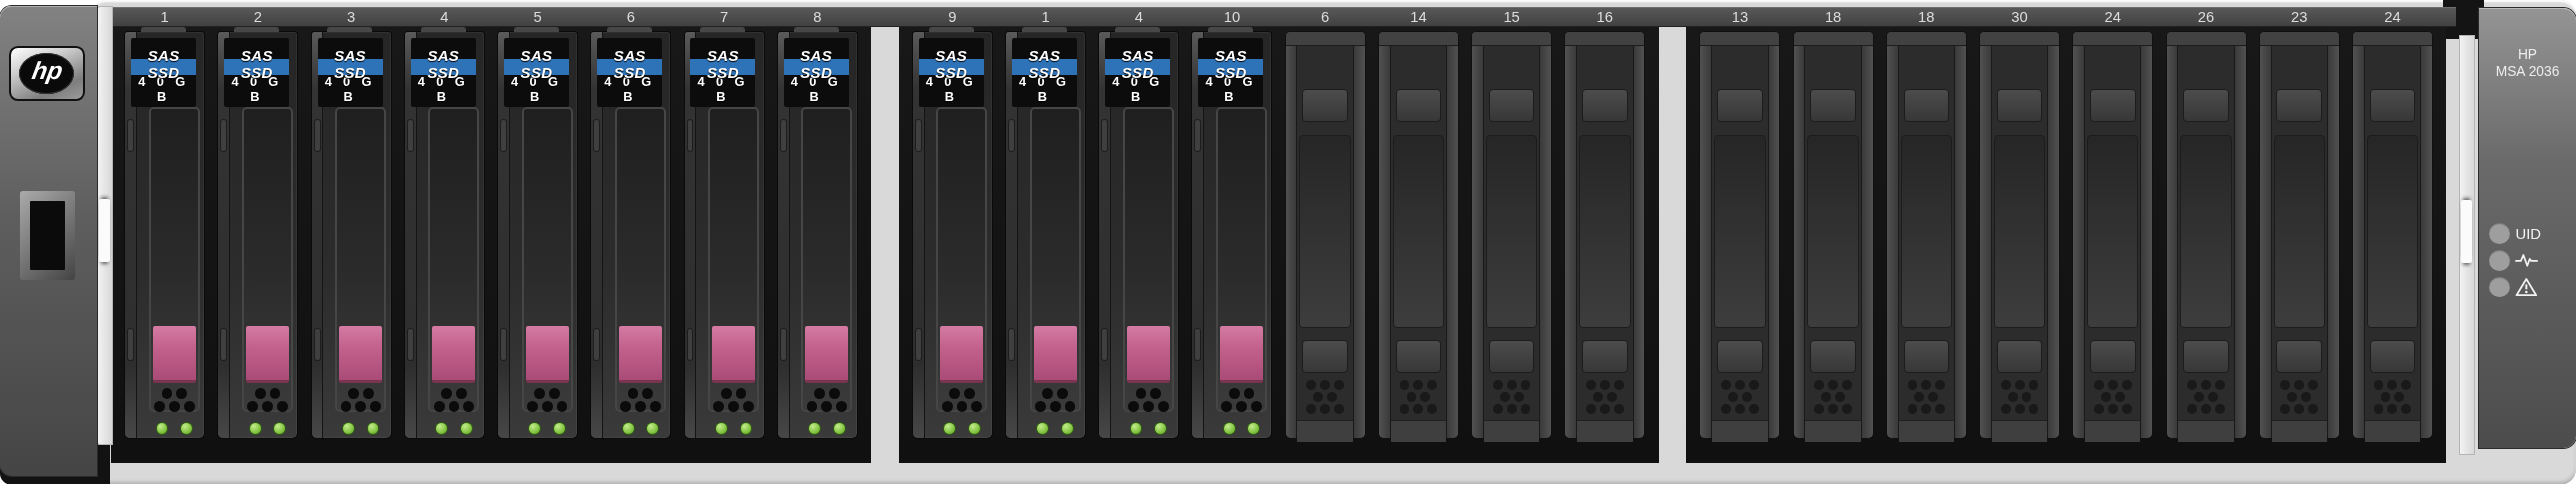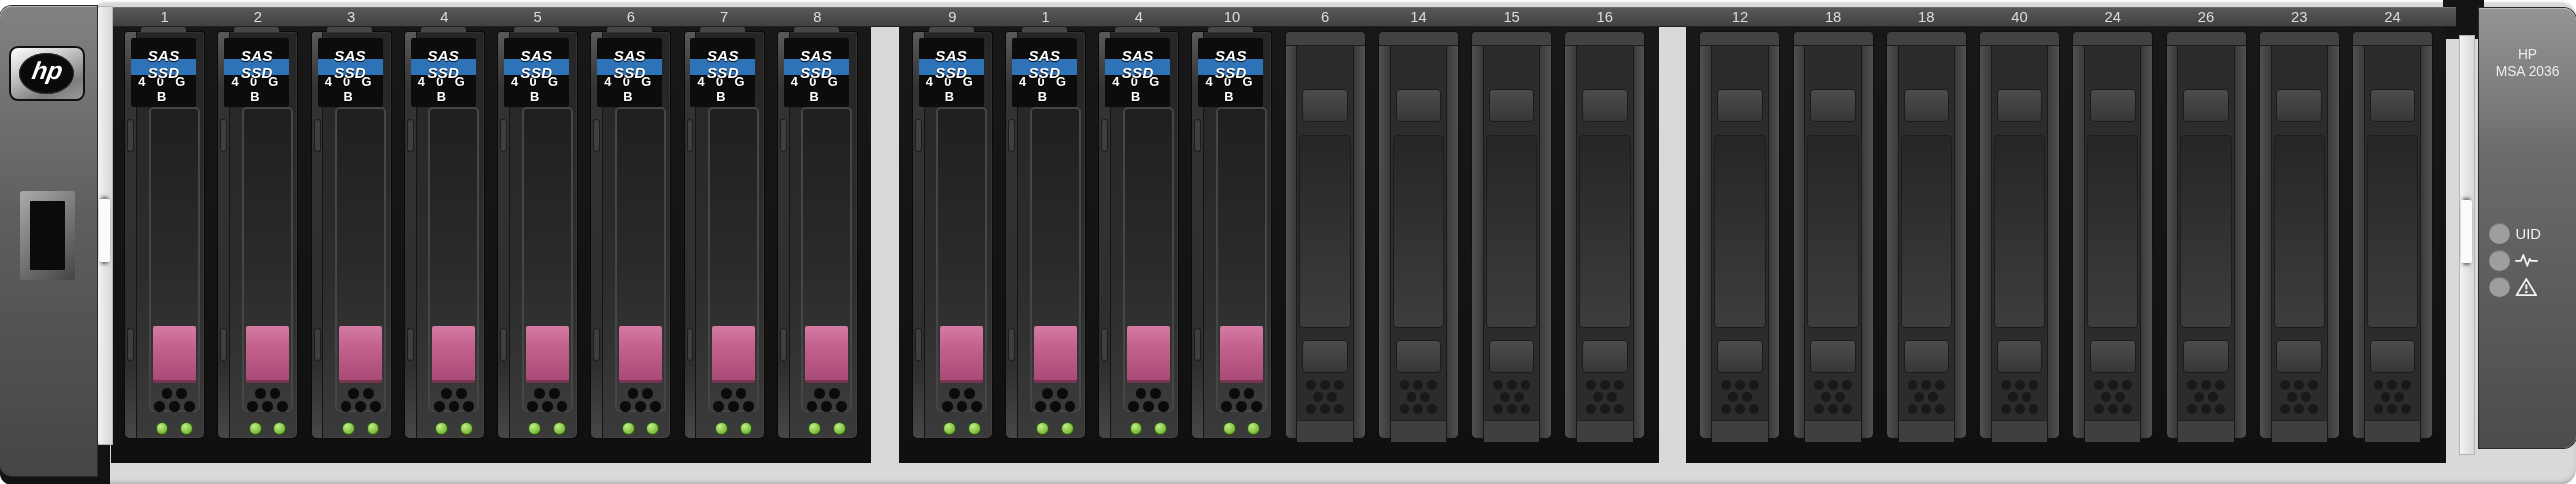--- a/index.html
+++ b/index.html
@@ -125,24 +125,24 @@
           <div class="numcell">1</div>
           <div class="numcell">4</div>
           <div class="numcell">10</div>
           <div class="numcell">6</div>
           <div class="numcell">14</div>
           <div class="numcell">15</div>
           <div class="numcell">16</div>
         </div>
       <div class="numspacer"></div>
       <div class="numseg">
-          <div class="numcell">12</div>
+          <div class="numcell">13</div>
           <div class="numcell">18</div>
           <div class="numcell">18</div>
-          <div class="numcell">40</div>
+          <div class="numcell">30</div>
           <div class="numcell">24</div>
           <div class="numcell">26</div>
           <div class="numcell">23</div>
           <div class="numcell">24</div>
         </div>
     </div>
     <div class="groupsrow">
       <div class="group">
           <div class="bay">
     <div class="drive">

